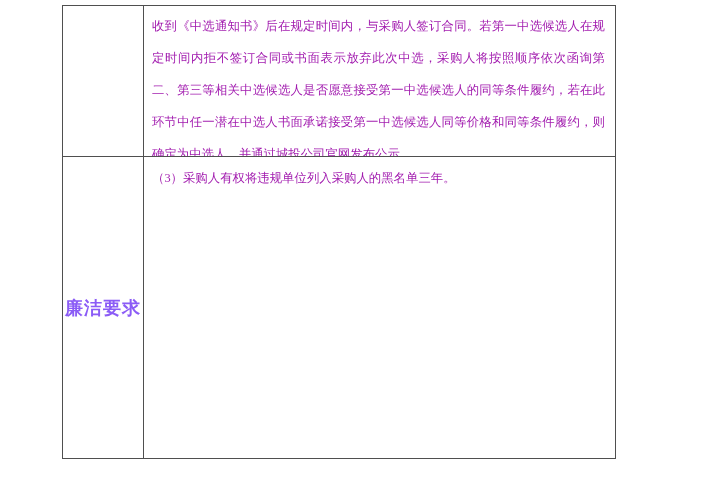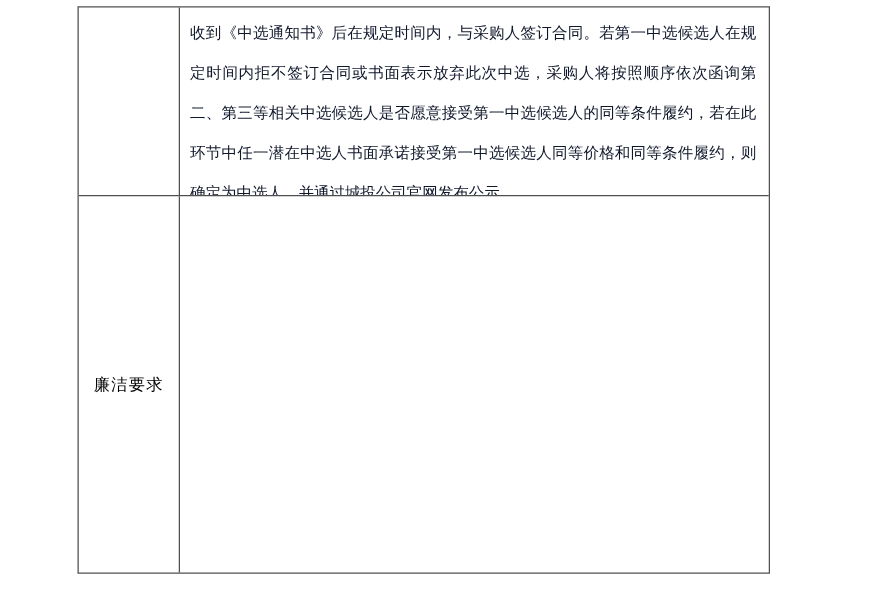--- a/index.html
+++ b/index.html
@@ -39,33 +39,33 @@
     box-sizing: border-box;
     overflow: hidden;
   }
   .label-cell {
     display: flex;
     align-items: center;
     justify-content: center;
     text-align: center;
   }
   .label-text {
-    font-weight: normal;
-    font-size: 13px;
+    font-weight: bold;
+    font-size: 18px;
     letter-spacing: 1px;
-    color: #000000;
+    color: #8b5cf6;
   }
   .text-cell {
     border-left: 1px solid #4f4f4f;
     padding: 4px 10px 0 8px;
   }
   .text-cell p {
     margin: 0 0 2px 0;
     font-size: 12.4px;
-    color: #0f172a;
+    color: #a21caf;
     text-align: justify;
     text-align-last: left;
     word-break: break-all;
   }
   .trow-continuation .text-cell p {
     line-height: 32px;
   }
   .trow-integrity .text-cell { padding-top: 7px; }
   .trow-integrity .text-cell p {
     line-height: 29.4px;
@@ -84,17 +84,18 @@
       <div class="cell text-cell">
         <p>收到《中选通知书》后在规定时间内，与采购人签订合同。若第一中选候选人在规定时间内拒不签订合同或书面表示放弃此次中选，采购人将按照顺序依次函询第二、第三等相关中选候选人是否愿意接受第一中选候选人的同等条件履约，若在此环节中任一潜在中选人书面承诺接受第一中选候选人同等价格和同等条件履约，则确定为中选人，并通过城投公司官网发布公示。</p>
       </div>
     </div>
 
     <div class="trow trow-integrity">
       <div class="cell label-cell">
         <span class="label-text">廉洁要求</span>
       </div>
       <div class="cell text-cell">
+        <p>（3）采购人有权将违规单位列入采购人的黑名单三年。</p>
       </div>
     </div>
 
   </div>
 </div>
 
 </body></html>

